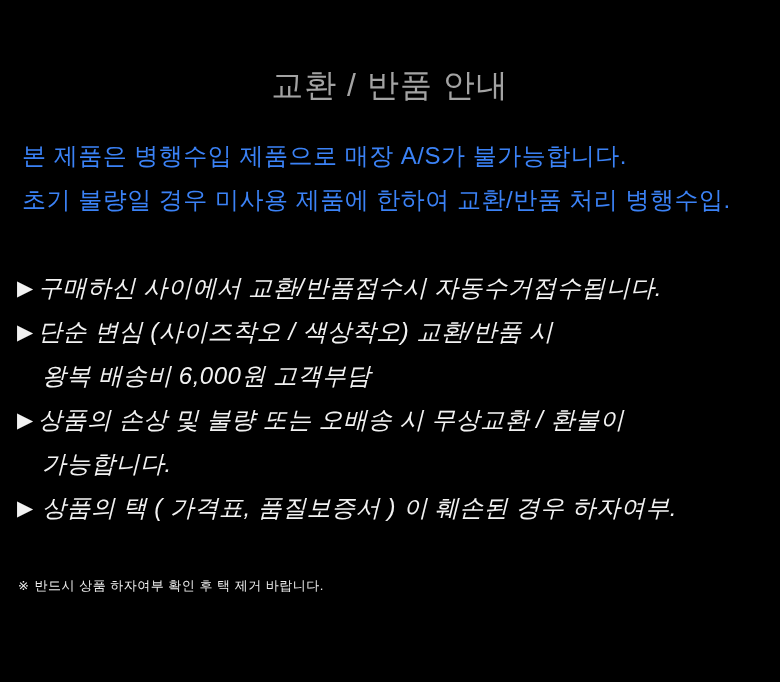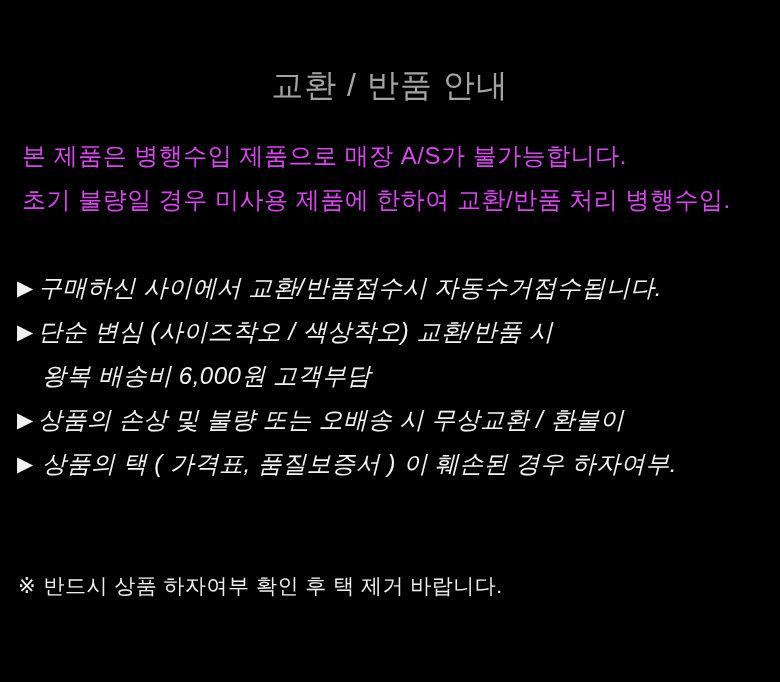--- a/index.html
+++ b/index.html
@@ -29,21 +29,21 @@
     color: #a3a3a3;
   }
   .intro {
     position: absolute;
     top: 134px;
     left: 22px;
     right: 12px;
     font-size: 24px;
     line-height: 44px;
     letter-spacing: 0.5px;
-    color: #d946ef;
+    color: #3b82f6;
   }
   .intro p {
     margin: 0;
   }
   .bullets {
     position: absolute;
     top: 266px;
     left: 17px;
     right: 10px;
     margin: 0;
@@ -71,21 +71,21 @@
   }
   .bullet .line.cont {
     padding-left: 4px;
   }
   .note {
     position: absolute;
     top: 574px;
     left: 18px;
     right: 10px;
     margin: 0;
-    font-size: 21px;
+    font-size: 13px;
     line-height: 24px;
     letter-spacing: 0.5px;
     color: #eeeeee;
   }
   .note .note-marker {
     margin-right: 1px;
   }
 </style>
 </head>
 <body>
@@ -108,20 +108,21 @@
 
     <li class="bullet">
       <span class="marker">▶</span>
       <span class="line">단순 변심 (사이즈착오 / 색상착오) 교환/반품 시</span>
       <span class="line cont">왕복 배송비 6,000원 고객부담</span>
     </li>
 
     <li class="bullet">
       <span class="marker">▶</span>
       <span class="line">상품의 손상 및 불량 또는 오배송 시 무상교환 / 환불이</span>
+      <span class="line cont">가능합니다.</span>
     </li>
 
     <li class="bullet">
       <span class="marker">▶</span>
       <span class="line cont">상품의 택 ( 가격표, 품질보증서 ) 이 훼손된 경우 하자여부.</span>
     </li>
 
   </ul>
 
   <p class="note">

